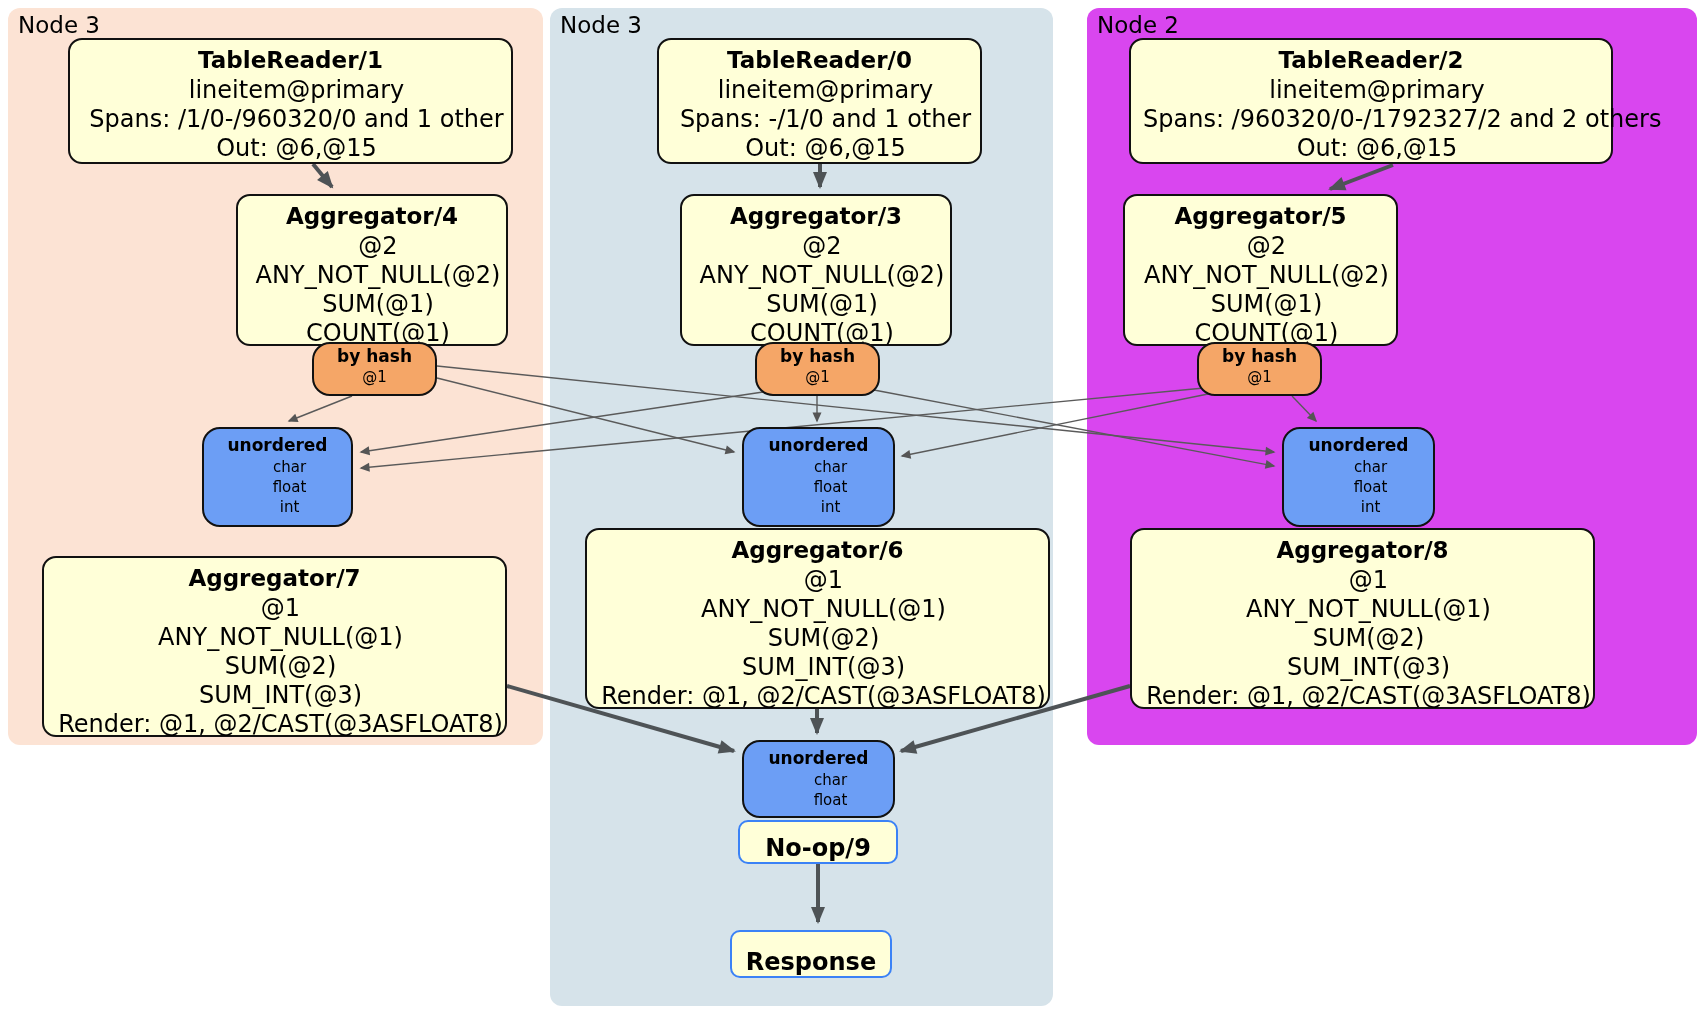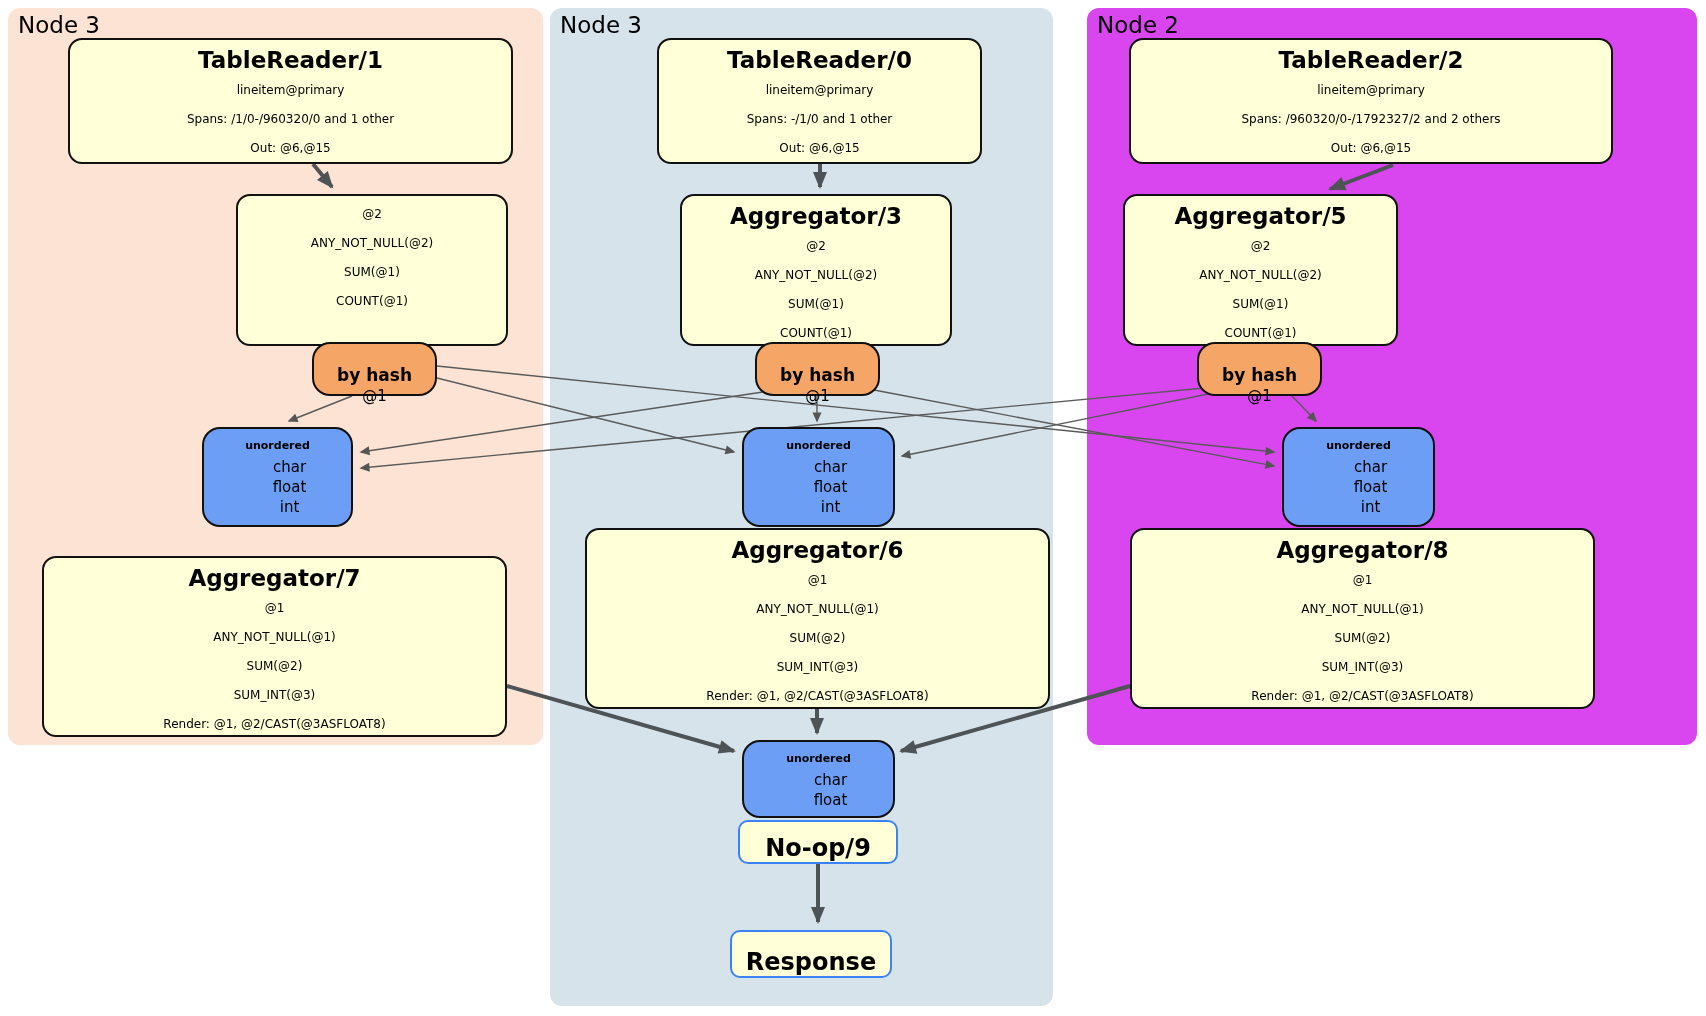--- a/index.html
+++ b/index.html
@@ -15,36 +15,36 @@
   .rlabel { position:absolute; left:10px; top:4px; font-size:23px; }
 
   .edges { position:absolute; left:0; top:0; z-index:1; }
 
   .proc {
     position:absolute; z-index:2; box-sizing:border-box;
     background:#ffffd8; border:2px solid #111; border-radius:14px;
     text-align:center; padding-top:4px;
   }
   .ptitle { font-weight:bold; font-size:23px; line-height:32px; }
-  .pline  { font-size:12px; line-height:29px; white-space:nowrap; }
+  .pline  { font-size:24px; line-height:29px; white-space:nowrap;padding-left:12px; }
 
   .router {
     position:absolute; z-index:3; box-sizing:border-box;
     background:#f5a667; border:2px solid #111; border-radius:18px;
-    text-align:center; padding-top:20px;
+    text-align:center; padding-top:1px;
   }
   .rtitle { font-weight:bold; font-size:17px; line-height:23px; }
   .rsub   { font-size:15px; line-height:19px; }
 
   .sync {
     position:absolute; z-index:3; box-sizing:border-box;
     background:#6c9ef5; border:2px solid #111; border-radius:18px;
     text-align:center; padding-top:5px;
   }
-  .stitle { font-weight:bold; font-size:11px; line-height:23px; }
+  .stitle { font-weight:bold; font-size:17px; line-height:23px; }
   .sline  { font-size:15px; line-height:20px;margin-left:24px; }
 
   .mini {
     position:absolute; z-index:2; box-sizing:border-box;
     background:#ffffd8; border:2px solid #3b82f6; border-radius:10px;
     display:flex; align-items:flex-end; justify-content:center;
     font-weight:bold; font-size:24px;
   }
 </style>
 </head>
@@ -110,20 +110,21 @@
   </div>
 
   <div class="proc" style="left:1129px;top:38px;width:484px;height:126px">
     <div class="ptitle">TableReader/2</div>
     <div class="pline">lineitem@primary</div>
     <div class="pline">Spans: /960320/0-/1792327/2 and 2 others</div>
     <div class="pline">Out: @6,@15</div>
   </div>
 
   <div class="proc" style="left:236px;top:194px;width:272px;height:152px">
+    <div class="ptitle">Aggregator/4</div>
     <div class="pline">@2</div>
     <div class="pline">ANY_NOT_NULL(@2)</div>
     <div class="pline">SUM(@1)</div>
     <div class="pline">COUNT(@1)</div>
   </div>
 
   <div class="proc" style="left:680px;top:194px;width:272px;height:152px">
     <div class="ptitle">Aggregator/3</div>
     <div class="pline">@2</div>
     <div class="pline">ANY_NOT_NULL(@2)</div>

